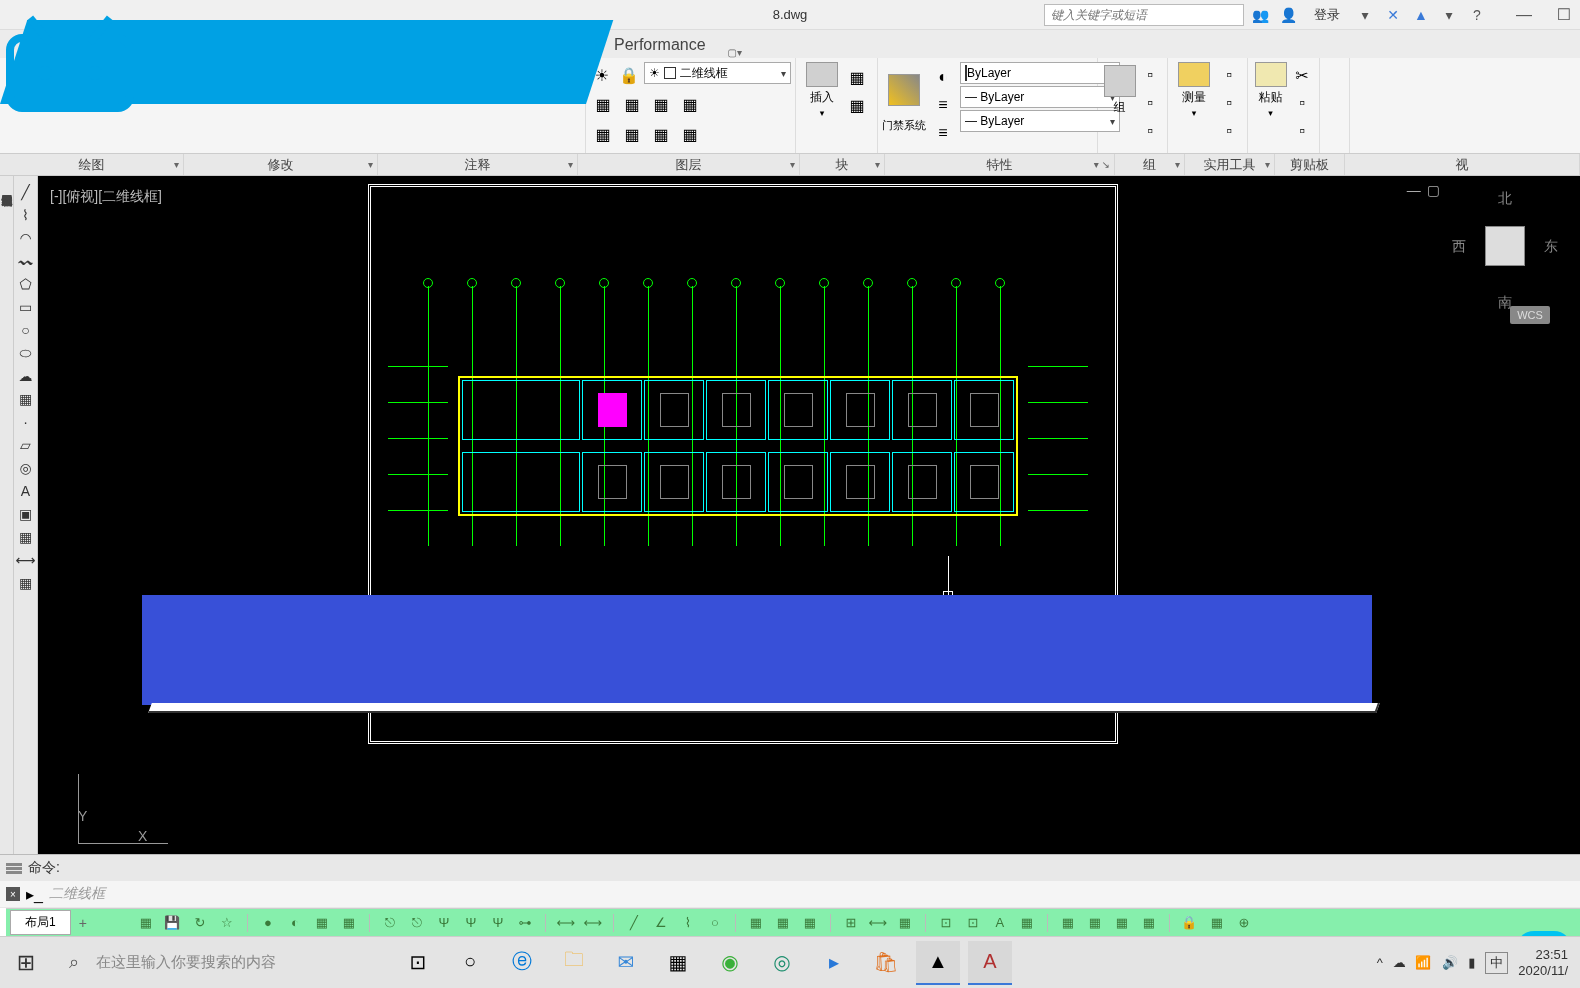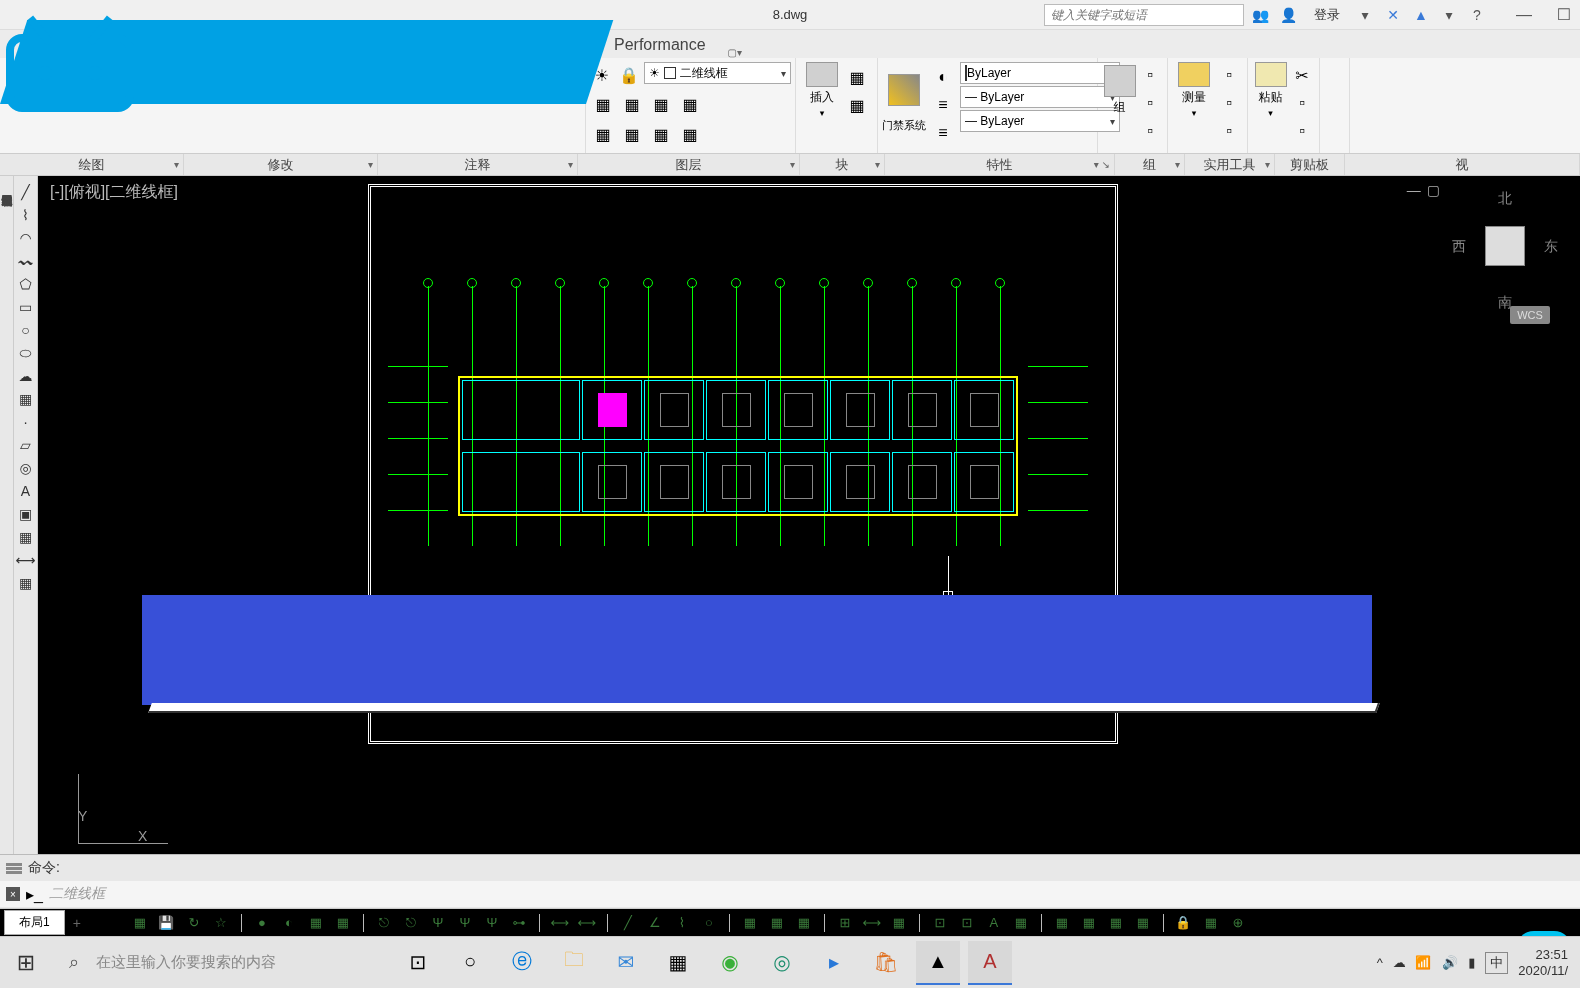--- a/index.html
+++ b/index.html
@@ -45,21 +45,21 @@
 .panel-label { display:flex; align-items:center; justify-content:center; border-right:1px solid #d5d5d5; position:relative; }
 .panel-label .pa { position:absolute; right:4px; font-size:10px; color:#666; }
 
 
 .main { display:flex; height:calc(100% - 30px - 28px - 96px - 22px - 28px - 54px - 52px); background:#333; }
 .tool-strip { width:14px; background:#e8e8e8; border-right:1px solid #ccc; display:flex; flex-direction:column; font-size:11px; color:#444; padding-top:10px; align-items:center; gap:2px; }
 .tool-strip span { writing-mode:vertical-rl; }
 .palette { width:24px; background:#e8e8e8; border-right:1px solid #ccc; display:flex; flex-direction:column; align-items:center; padding-top:6px; gap:3px; }
 .pal-ico { width:20px; height:20px; display:flex; align-items:center; justify-content:center; font-size:14px; color:#333; }
 .canvas { flex:1; background:#000; position:relative; overflow:hidden; }
-.vp-label { position:absolute; top:6px; left:12px; color:#bbb; font-size:16px; }
+.vp-label { position:absolute; top:12px; left:12px; color:#bbb; font-size:14px; }
 .nav-cube { position:absolute; top:10px; right:20px; width:110px; height:130px; }
 .nav-dir { position:absolute; color:#888; font-size:14px; }
 .nav-cube-box { position:absolute; top:40px; left:35px; width:40px; height:40px; background:#ddd; border:1px solid #888; }
 .wcs-badge { position:absolute; top:130px; right:30px; width:40px; height:18px; background:#888; color:#ddd; font-size:11px; display:flex; align-items:center; justify-content:center; border-radius:2px; }
 .vp-ctrls { position:absolute; top:6px; right:140px; color:#aaa; font-size:14px; display:flex; gap:6px; }
 
 
 .dwg-frame { position:absolute; top:8px; left:330px; width:750px; height:560px; border:3px double #fff; }
 .floorplan { position:absolute; top:200px; left:420px; width:560px; height:140px; }
 .fp-outer { position:absolute; inset:0; border:2px solid #ff0; }
@@ -95,21 +95,21 @@
 
 
 .cmd-area { height:54px; background:#e8e8e8; border-top:1px solid #bbb; display:flex; flex-direction:column; }
 .cmd-line1 { height:26px; display:flex; align-items:center; padding:0 6px; gap:6px; }
 .cmd-close { width:14px; height:14px; background:#555; color:#fff; font-size:10px; display:flex; align-items:center; justify-content:center; }
 .cmd-label { font-size:14px; color:#333; }
 .cmd-line2 { height:26px; display:flex; align-items:center; padding:0 6px; gap:6px; background:#f5f5f5; }
 .cmd-input-txt { font-size:14px; color:#999; font-style:italic; }
 
 
-.layout-row { height:28px; background:#000000; display:flex; align-items:center; border-top:1px solid #ccc; }
+.layout-row { height:28px; background:#86efac; display:flex; align-items:center; border-top:1px solid #ccc;margin-left:6px; }
 .layout-tab { padding:3px 14px; background:#fff; border:1px solid #aaa; font-size:12px; margin-left:4px; }
 .layout-add { padding:3px 8px; font-size:14px; color:#666; }
 .status-icons { flex:1; display:flex; align-items:center; gap:5px; padding-left:40px; }
 .st-ico { width:22px; height:22px; display:flex; align-items:center; justify-content:center; font-size:13px; color:#3a7a3a; }
 .st-sep { width:1px; height:18px; background:#bbb; margin:0 4px; }
 
 .status-bar { height:28px; background:#efefef; display:flex; align-items:center; font-size:12px; color:#444; padding:0 8px; gap:14px; border-top:1px solid #ccc; }
 .status-item { display:flex; align-items:center; gap:4px; }
 .st-dd { font-size:10px; color:#666; }
 .status-spacer { flex:1; }

